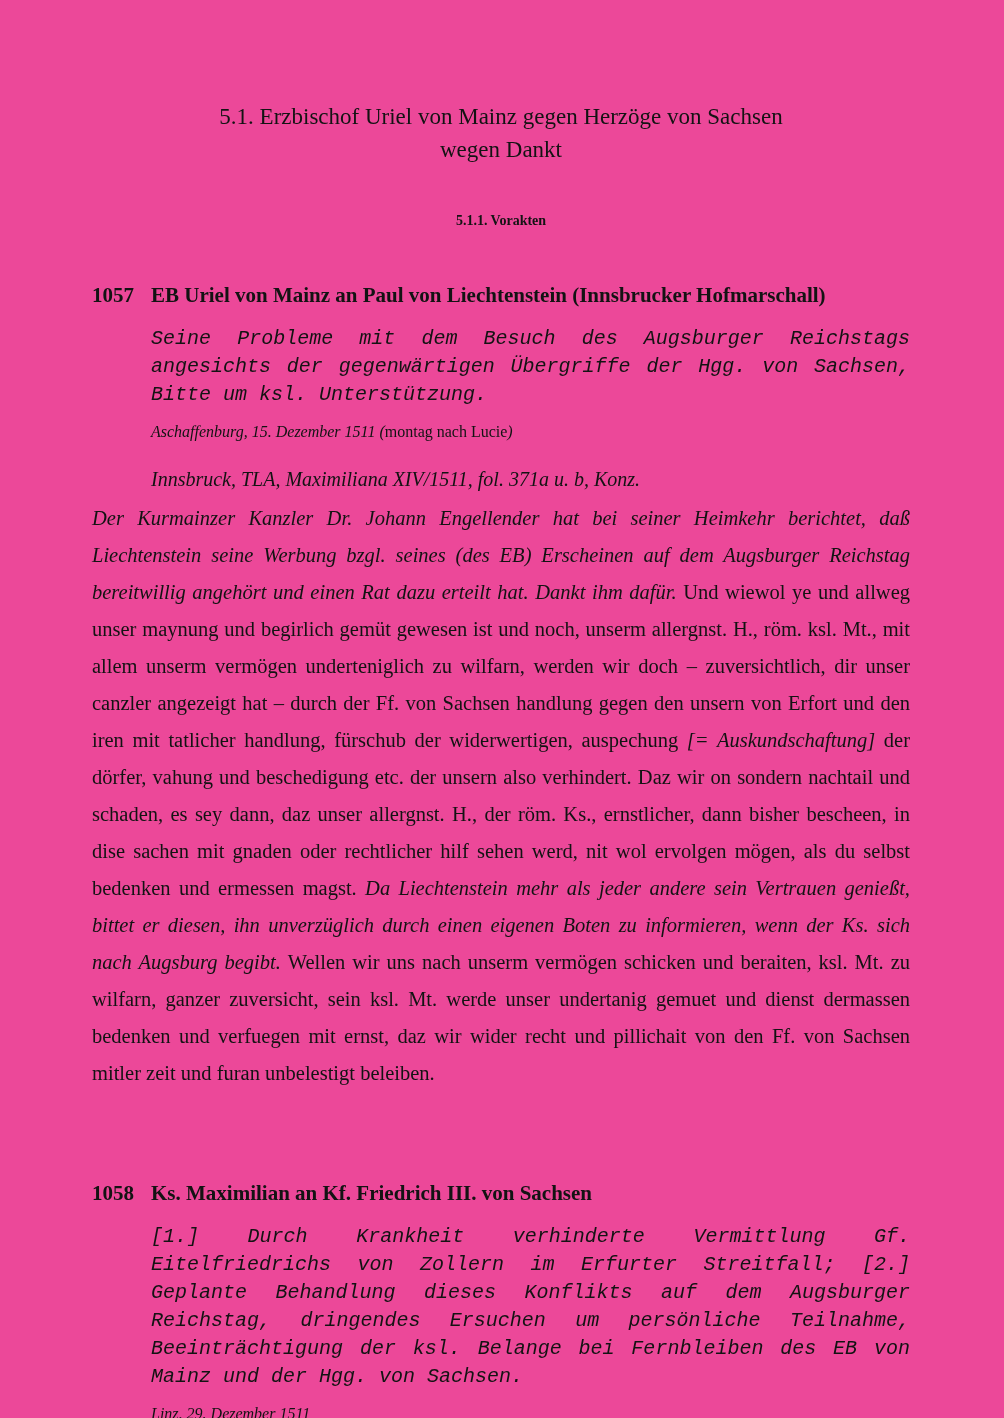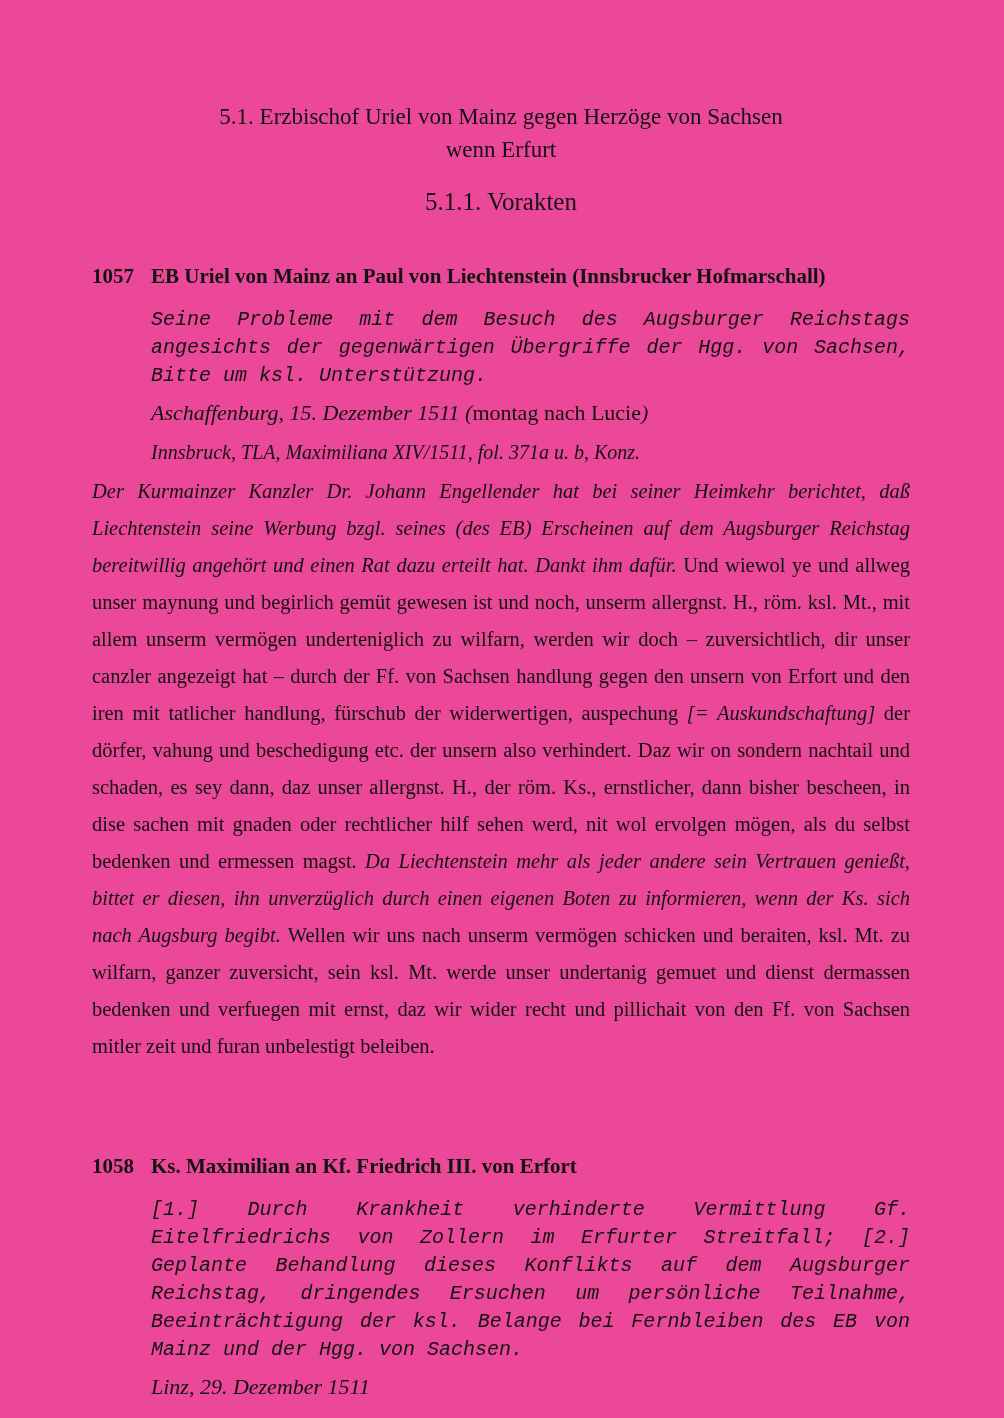--- a/index.html
+++ b/index.html
@@ -19,25 +19,25 @@
     overflow: hidden;
   }
   .chapter-title {
     font-size: 23px;
     font-weight: normal;
     line-height: 33px;
     text-align: center;
     margin: 0 0 0 0;
   }
   .section-title {
-    font-size: 25px;
-    font-weight: normal;
+    font-size: 14px;
+    font-weight: bold;
     line-height: 28px;
     text-align: center;
-    margin: 22px 0 0 0;
+    margin: 41px 0 0 0;
   }
   .entry {
     margin-top: 46px;
   }
   .entry-head {
     display: flex;
     align-items: flex-start;
     font-weight: bold;
     font-size: 21px;
     line-height: 29px;
@@ -52,48 +52,48 @@
   }
   .summary {
     font-style: italic;
     font-size: 20px;
     line-height: 28px;
     text-align: justify;
     margin: 15px 0 0 59px;
     font-family: Liberation Mono, monospace;
   }
   .dateline {
-    font-size: 22px;
+    font-size: 16px;
     line-height: 28px;
     margin: 9px 0 0 59px;
   }
   .archive {
     font-style: italic;
     font-size: 20px;
     line-height: 28px;
-    margin: 11px 0 0 59px;
+    margin: 19px 0 0 59px;
   }
   .body-text {
     font-size: 20.5px;
     line-height: 37px;
     text-align: justify;
     margin: 7px 0 0 0;
   }
   .it { font-style: italic; }
   .rm { font-style: normal; }
   .entry-1058 {
     margin-top: 87px;
   }
 </style>
 </head>
 <body>
 
 <div class="page">
 
-  <h1 class="chapter-title"><span>5.1. Erzbischof Uriel von Mainz gegen Herzöge von Sachsen</span><br><span>wenn Erfurt</span></h1>
+  <h1 class="chapter-title"><span>5.1. Erzbischof Uriel von Mainz gegen Herzöge von Sachsen</span><br><span>wegen Dankt</span></h1>
 
   <h2 class="section-title">5.1.1. Vorakten</h2>
 
   <section class="entry">
     <div class="entry-head">
       <span class="entry-no">1057</span>
       <span class="entry-title">EB Uriel von Mainz an Paul von Liechtenstein (Innsbrucker Hofmarschall)</span>
     </div>
 
     <p class="summary">Seine Probleme mit dem Besuch des Augsburger Reichstags angesichts der gegenwärtigen Übergriffe der Hgg. von Sachsen, Bitte um ksl. Unterstützung.</p>
@@ -101,21 +101,21 @@
     <p class="dateline"><span class="it">Aschaffenburg, 15. Dezember 1511 (</span><span class="rm">montag nach Lucie</span><span class="it">)</span></p>
 
     <p class="archive">Innsbruck, TLA, Maximiliana XIV/1511, fol. 371a u. b, Konz.</p>
 
     <p class="body-text"><span class="it">Der Kurmainzer Kanzler Dr. Johann Engellender hat bei seiner Heimkehr berichtet, daß Liechtenstein seine Werbung bzgl. seines (des EB) Erscheinen auf dem Augsburger Reichstag bereitwillig angehört und einen Rat dazu erteilt hat. Dankt ihm dafür. </span><span class="rm">Und wiewol ye und allweg unser maynung und begirlich gemüt gewesen ist und noch, unserm allergnst. H., röm. ksl. Mt., mit allem unserm vermögen underteniglich zu wilfarn, werden wir doch – zuversichtlich, dir unser canzler angezeigt hat – durch der Ff. von Sachsen handlung gegen den unsern von Erfort und den iren mit tatlicher handlung, fürschub der widerwertigen, auspechung </span><span class="it">[= Auskundschaftung] </span><span class="rm">der dörfer, vahung und beschedigung etc. der unsern also verhindert. Daz wir on sondern nachtail und schaden, es sey dann, daz unser allergnst. H., der röm. Ks., ernstlicher, dann bisher bescheen, in dise sachen mit gnaden oder rechtlicher hilf sehen werd, nit wol ervolgen mögen, als du selbst bedenken und ermessen magst. </span><span class="it">Da Liechtenstein mehr als jeder andere sein Vertrauen genießt, bittet er diesen, ihn unverzüglich durch einen eigenen Boten zu informieren, wenn der Ks. sich nach Augsburg begibt. </span><span class="rm">Wellen wir uns nach unserm vermögen schicken und beraiten, ksl. Mt. zu wilfarn, ganzer zuversicht, sein ksl. Mt. werde unser undertanig gemuet und dienst dermassen bedenken und verfuegen mit ernst, daz wir wider recht und pillichait von den Ff. von Sachsen mitler zeit und furan unbelestigt beleiben.</span></p>
   </section>
 
   <section class="entry entry-1058">
     <div class="entry-head">
       <span class="entry-no">1058</span>
-      <span class="entry-title">Ks. Maximilian an Kf. Friedrich III. von Erfort</span>
+      <span class="entry-title">Ks. Maximilian an Kf. Friedrich III. von Sachsen</span>
     </div>
 
     <p class="summary">[1.] Durch Krankheit verhinderte Vermittlung Gf. Eitelfriedrichs von Zollern im Erfurter Streitfall; [2.] Geplante Behandlung dieses Konflikts auf dem Augsburger Reichstag, dringendes Ersuchen um persönliche Teilnahme, Beeinträchtigung der ksl. Belange bei Fernbleiben des EB von Mainz und der Hgg. von Sachsen.</p>
 
     <p class="dateline"><span class="it">Linz, 29. Dezember 1511</span></p>
   </section>
 
 </div>
 
 </body></html>

